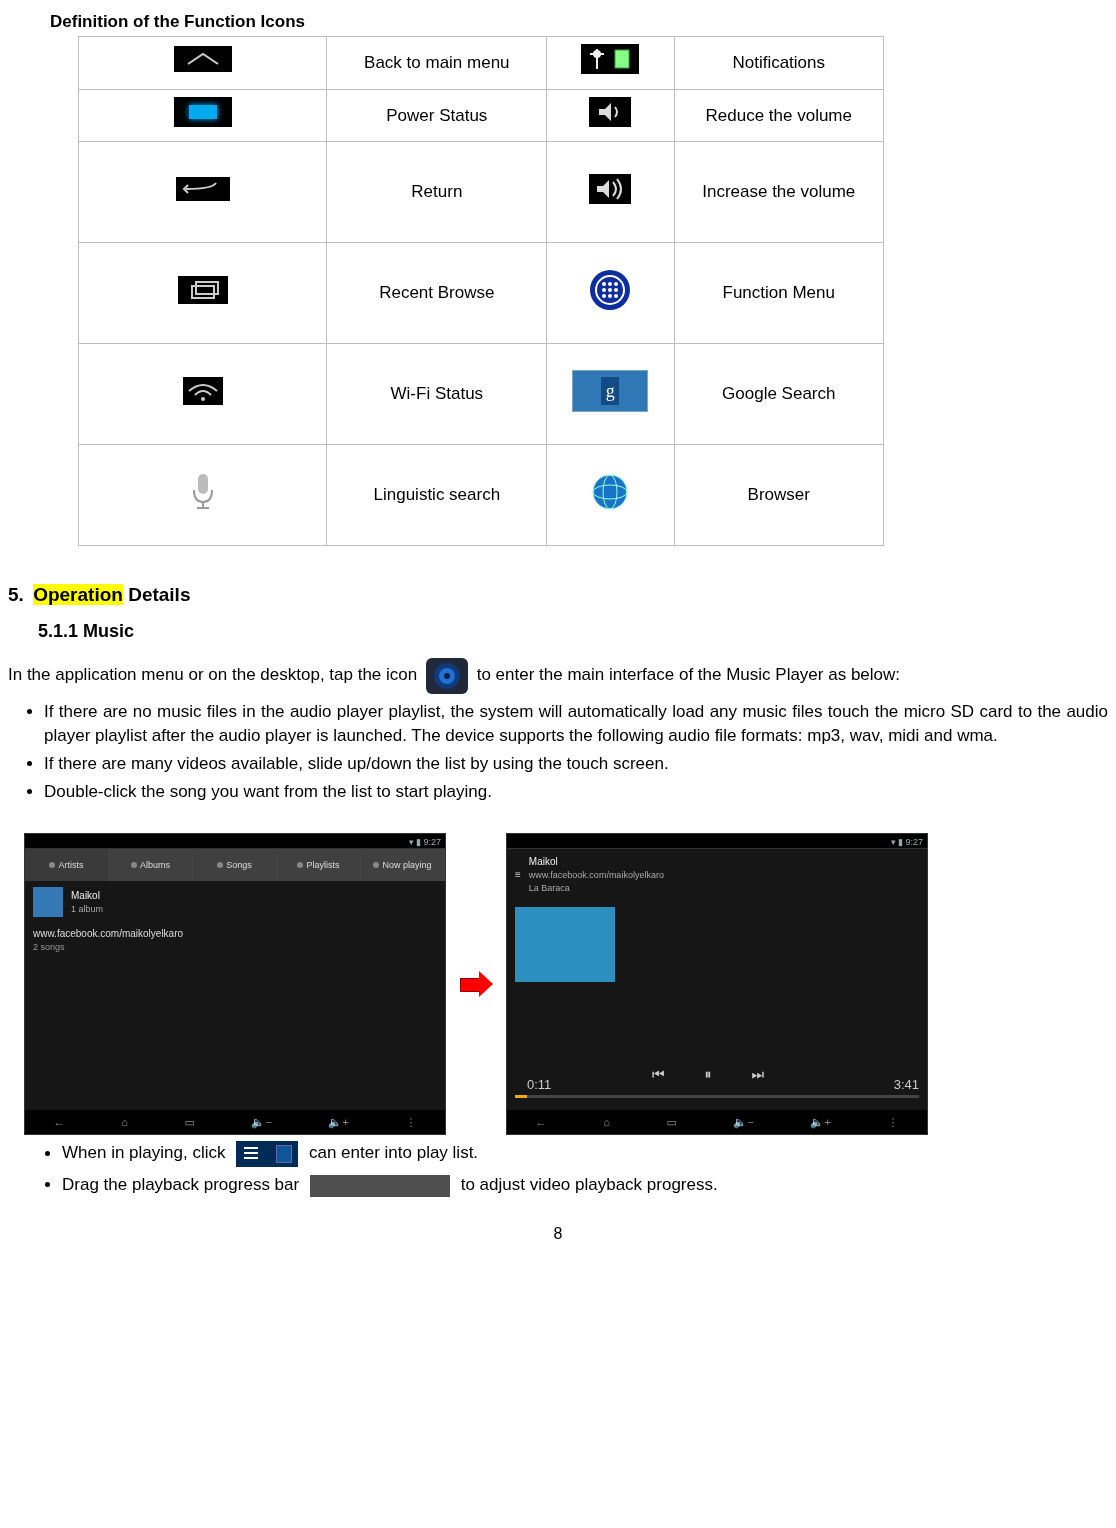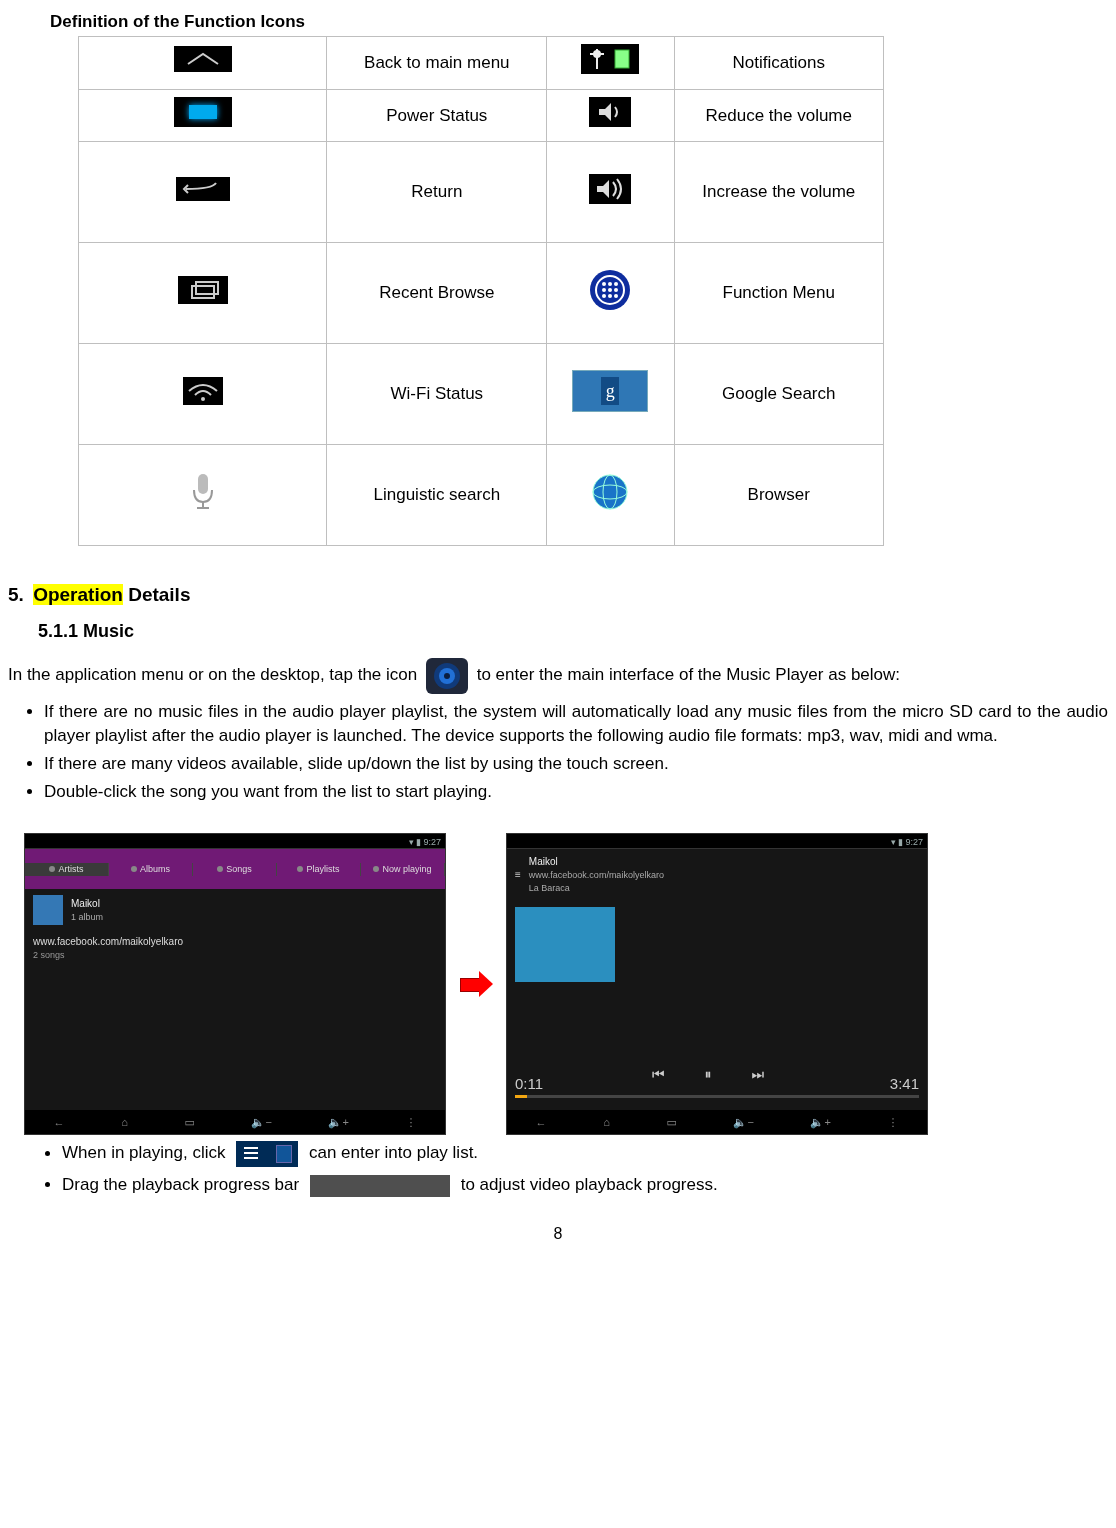--- a/index.html
+++ b/index.html
@@ -57,38 +57,38 @@
 
     ul.bul { list-style: disc; padding-left: 36px; margin: 6px 0; }
     ul.bul li { margin: 4px 0; text-align: justify; }
 
     .shots { margin-top: 30px; display:flex; align-items:center; gap:14px;padding-left:16px;}
     .shot {
       width: 420px; height: 300px; background:#161616; border:1px solid #333;
       position:relative; color:#ccc; font-size:10px;
     }
     .shot .top { height:10px; background:#000; border-bottom:1px solid #333; text-align:right; padding:2px 4px; font-size:9px; color:#9aa;}
-    .shot .tabs { display:flex; height:40px; background:#701a75;align-items:center;}
+    .shot .tabs { display:flex; height:32px; background:#404040;}
     .shot .tab { flex:1; border-right:1px solid #444; display:flex; align-items:center; justify-content:center; gap:3px; font-size:9px; color:#ddd;}
     .shot .tab.first{ background:#3a3a3a;}
     .shot .dot{width:6px;height:6px;background:#888;border-radius:50%;}
     .shot .row1{ padding:6px 8px; display:flex; align-items:center; gap:8px; }
     .shot .thumb{width:30px;height:30px;background:#3478b5;}
     .shot .mtxt{font-size:10px;color:#eee;}
     .shot .sub{font-size:9px;color:#aaa;}
     .shot .row2{ padding:4px 8px; font-size:10px;color:#ddd;}
     .shot .row2 .sm{font-size:9px;color:#999;display:block;}
     .shot .bot{ position:absolute; bottom:0; left:0; right:0; height:24px; background:#000; display:flex; align-items:center; justify-content:space-around; color:#888;}
     .shot .bot span{font-size:11px;}
 
     .shot2 .art{ margin:6px 8px; width:100px;height:75px; background:#2b8fbf; }
     .shot2 .controls{ position:absolute; bottom:50px; left:0; right:0; text-align:center; color:#ccc; letter-spacing:18px; font-size:14px;}
     .shot2 .pbar{ position:absolute; bottom:36px; left:8px; right:8px; height:3px; background:#444;}
     .shot2 .pbar .y{ width:12px;height:3px;background:#f3a712;}
-    .shot2 .times{position:absolute; bottom:40px; left:8px; right:8px; display:flex; justify-content:space-between; font-size:15px; color:#ccc;}
+    .shot2 .times{position:absolute; bottom:40px; left:20px; right:8px; display:flex; justify-content:space-between; font-size:13px; color:#ccc;}
 
     .arrow-red {
       position:relative; width:32px; height:26px;
     }
     .arrow-red .body{ position:absolute; left:0; top:7px; width:18px; height:12px; background:#ff0000; border:1px solid #900;}
     .arrow-red .head{ position:absolute; left:19px; top:0; width:0;height:0;
       border-top:13px solid transparent; border-bottom:13px solid transparent;
       border-left:14px solid #ff0000; }
 
     .bul2 { list-style: disc; padding-left: 46px; margin: 4px 0 0 8px;}
@@ -213,21 +213,21 @@
     <svg width="34" height="32">
         <circle cx="17" cy="16" r="13" fill="#103a7a"></circle>
         <circle cx="17" cy="16" r="8" fill="#2170d6"></circle>
         <circle cx="17" cy="16" r="3" fill="#0a1e40"></circle>
       </svg>
   </span>
   <span>to enter the main interface of the Music Player as below:</span>
 </p>
 
 <ul class="bul">
-  <li>If there are no music files in the audio player playlist, the system will automatically load any music files from the micro SD card to the audio player playlist after the audio player is launched. The device supports the following audio file formats: mp3, wav, midi and wma.</li>
+  <li>If there are no music files in the audio player playlist, the system will automatically load any music files touch the micro SD card to the audio player playlist after the audio player is launched. The device supports the following audio file formats: mp3, wav, midi and wma.</li>
   <li>If there are many videos available, slide up/down the list by using the touch screen.</li>
   <li>Double-click the song you want from the list to start playing.</li>
 </ul>
 
 <div class="shots">
   <div class="shot">
     <div class="top">▾ ▮ 9:27</div>
     <div class="tabs">
       <div class="tab first">
           <span class="dot"></span>

